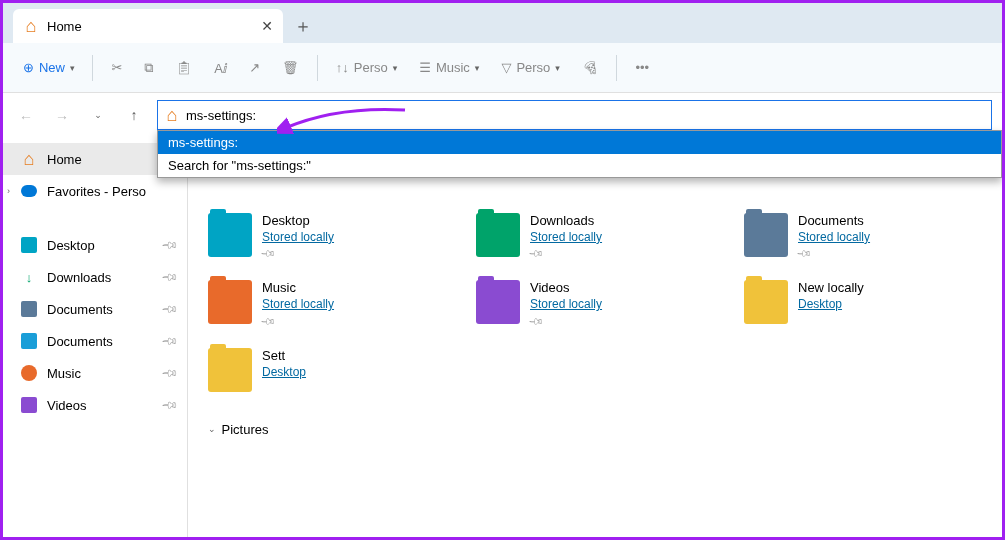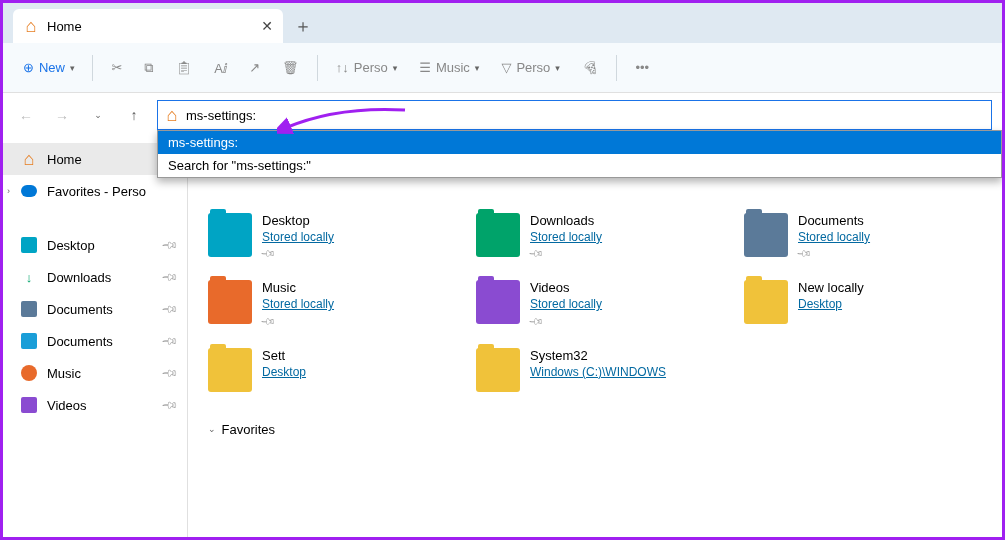--- a/index.html
+++ b/index.html
@@ -209,26 +209,19 @@
             <div class="sub">Desktop</div>
           </div>
         </div>
         <div class="card">
           <div class="ico fld" style="background:#f0c23a"></div>
           <div class="txt">
             <div>Sett</div>
             <div class="sub">Desktop</div>
           </div>
         </div>
-        <div class="card">
-          <div class="ico fld" style="background:#f0c23a"></div>
-          <div class="txt">
-            <div>System32</div>
-            <div class="sub">Windows (C:)\WINDOWS</div>
-          </div>
-        </div>
       </div>
     <div class="favhdr">
       <span class="chev">⌄</span>
-      <span>Favorites</span>
+      <span>Pictures</span>
     </div>
   </div>
 </div>
 
 </body></html>

